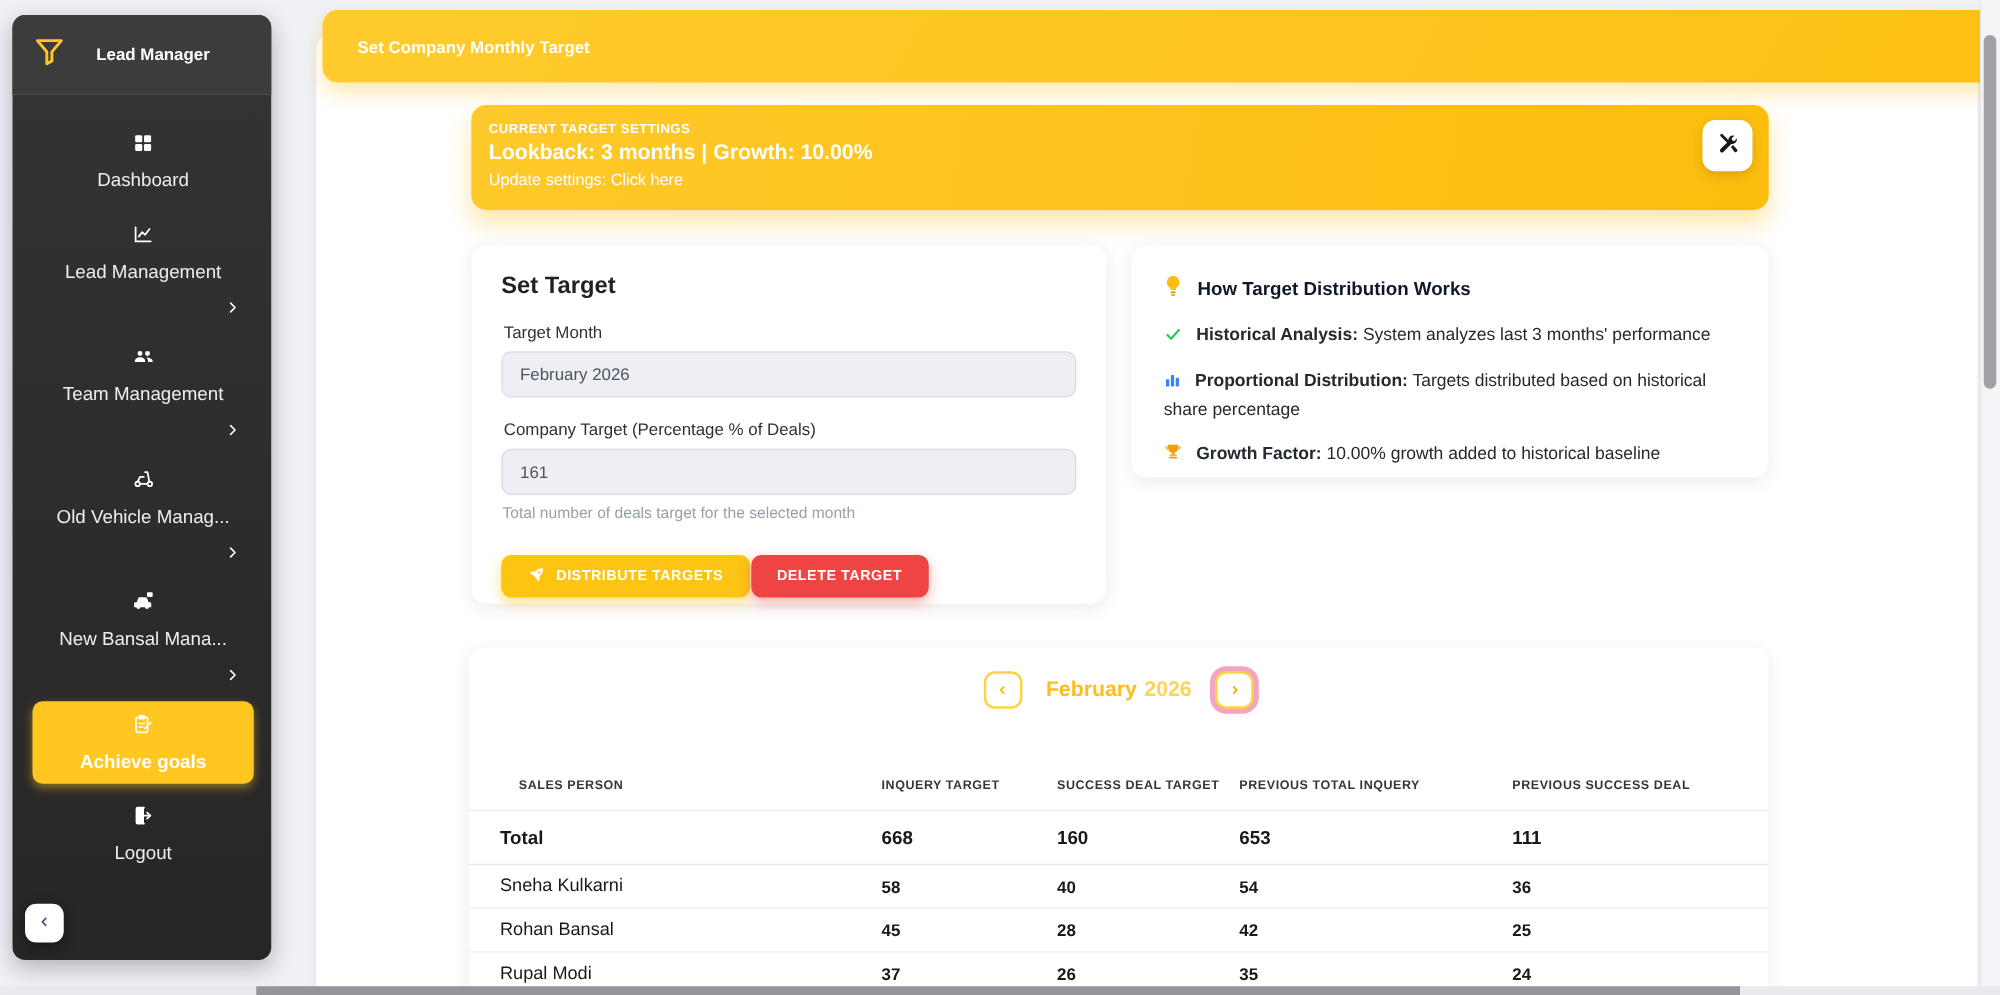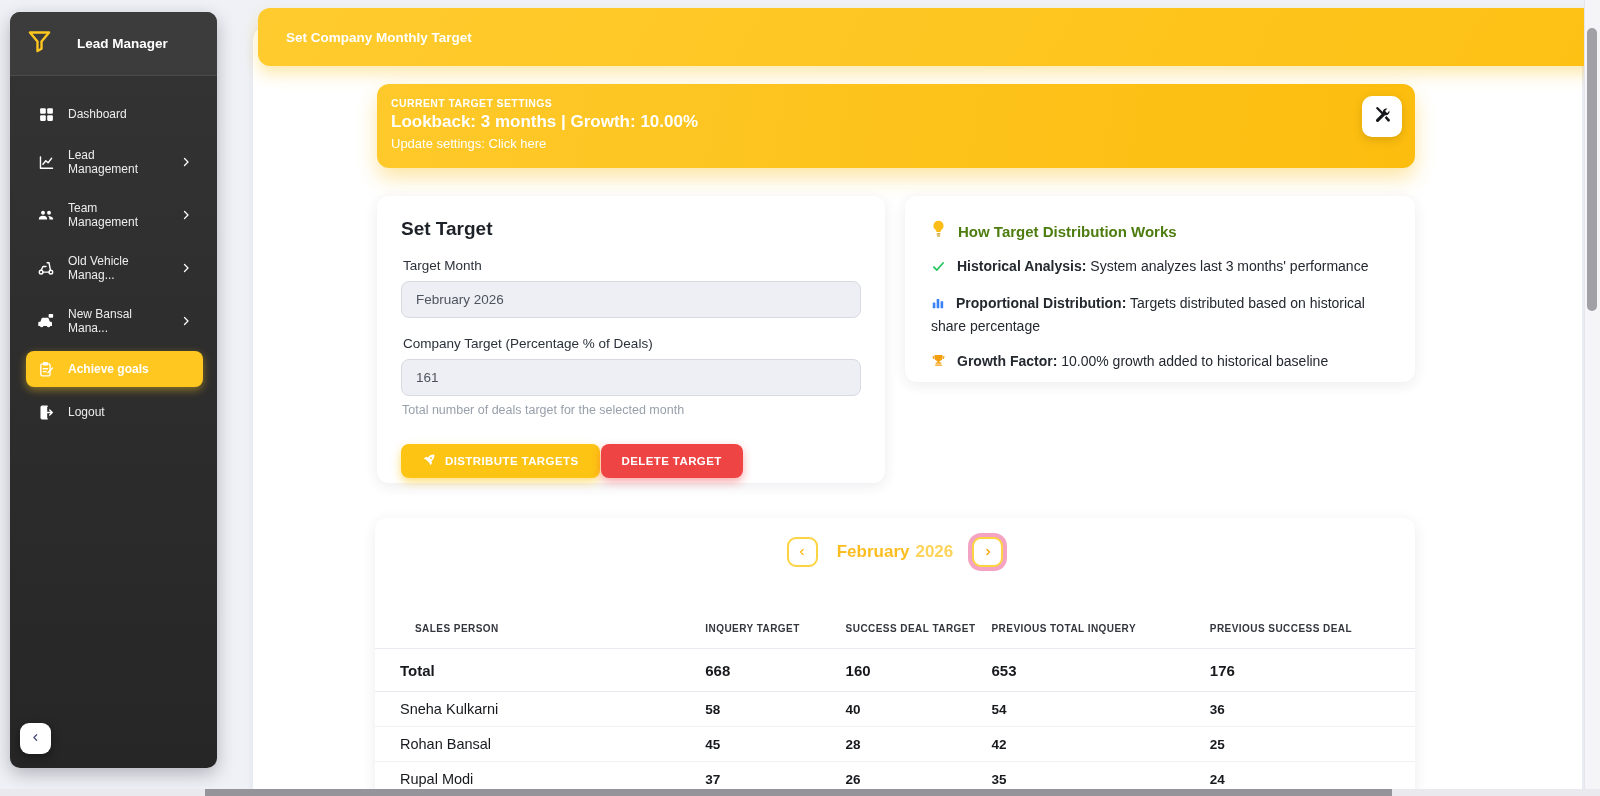--- a/index.html
+++ b/index.html
@@ -20,21 +20,21 @@
   .sidebar-header {
     height:64px; background:#3c3c3c; border-radius:10px 10px 0 0;
     display:flex; align-items:center; gap:24px; padding:0 16px;
     border-bottom:1px solid #4a4a4a;
   }
   .brand-title { color:#fff; font-weight:bold; font-size:13.5px; }
   .nav { padding:20px 14px 0 16px; }
   .nav-item {
     display:flex; align-items:center; gap:13px;
     padding:9px 11px; margin-bottom:7px; border-radius:8px;
-    color:#ededed; font-size:12px; cursor:pointer;
+    color:#ededed; font-size:15px; cursor:pointer;flex-direction:column;
   }
   .nav-item .icn { width:18px; height:18px; flex:0 0 18px; display:flex; align-items:center; justify-content:center; }
   .nav-item .chev { margin-left:auto; width:12px; height:12px; }
   .nav-item.active {
     background:#ffc71f; color:#fff; font-weight:bold;
     box-shadow:0 3px 8px rgba(255,199,31,.45);
   }
   .collapse-btn {
     position:absolute; left:10px; bottom:14px; width:31px; height:31px;
     background:#fff; border:none; border-radius:9px;
@@ -93,21 +93,21 @@
     font-family:"Liberation Sans", sans-serif; padding:0 21px;
   }
   .btn-distribute { background:#fdc413; box-shadow:0 4px 10px rgba(253,196,19,.55); }
   .btn-delete { background:#ef4444; box-shadow:0 4px 10px rgba(239,68,68,.45); }
   
   .info-card {
     position:absolute; left:905px; top:196px; width:510px; height:186px;
     background:#fff; border-radius:12px; box-shadow:0 3px 14px rgba(40,40,80,.09);
     padding:24px 26px 0 26px;
   }
-  .info-title { display:flex; align-items:center; gap:12px; color:#4d7c0f; font-weight:bold; font-size:15px; }
+  .info-title { display:flex; align-items:center; gap:12px; color:#0f172a; font-weight:bold; font-size:15px; }
   .info-item { font-size:14px; color:#24282f; line-height:21px; margin-top:14px; }
   .info-item .ii { display:inline-block; vertical-align:-2px; margin-right:11px; }
   .info-item b { font-weight:bold; }
   
   .table-card {
     position:absolute; left:375px; top:518px; width:1040px; height:284px;
     background:#fff; border-radius:12px 12px 0 0; box-shadow:0 3px 14px rgba(40,40,80,.09);
     padding-top:19px; overflow:hidden;
   }
   .month-nav { display:flex; align-items:center; justify-content:center; gap:19px; }
@@ -361,21 +361,21 @@
         <th>PREVIOUS TOTAL INQUERY</th>
         <th>PREVIOUS SUCCESS DEAL</th>
       </tr>
     </thead>
     <tbody>
       <tr class="total-row">
         <td>Total</td>
         <td class="num">668</td>
         <td class="num">160</td>
         <td class="num">653</td>
-        <td class="num">176</td>
+        <td class="num">111</td>
       </tr>
       <tr>
         <td>Sneha Kulkarni</td>
         <td class="num">58</td>
         <td class="num">40</td>
         <td class="num">54</td>
         <td class="num">36</td>
       </tr>
       <tr>
         <td>Rohan Bansal</td>

